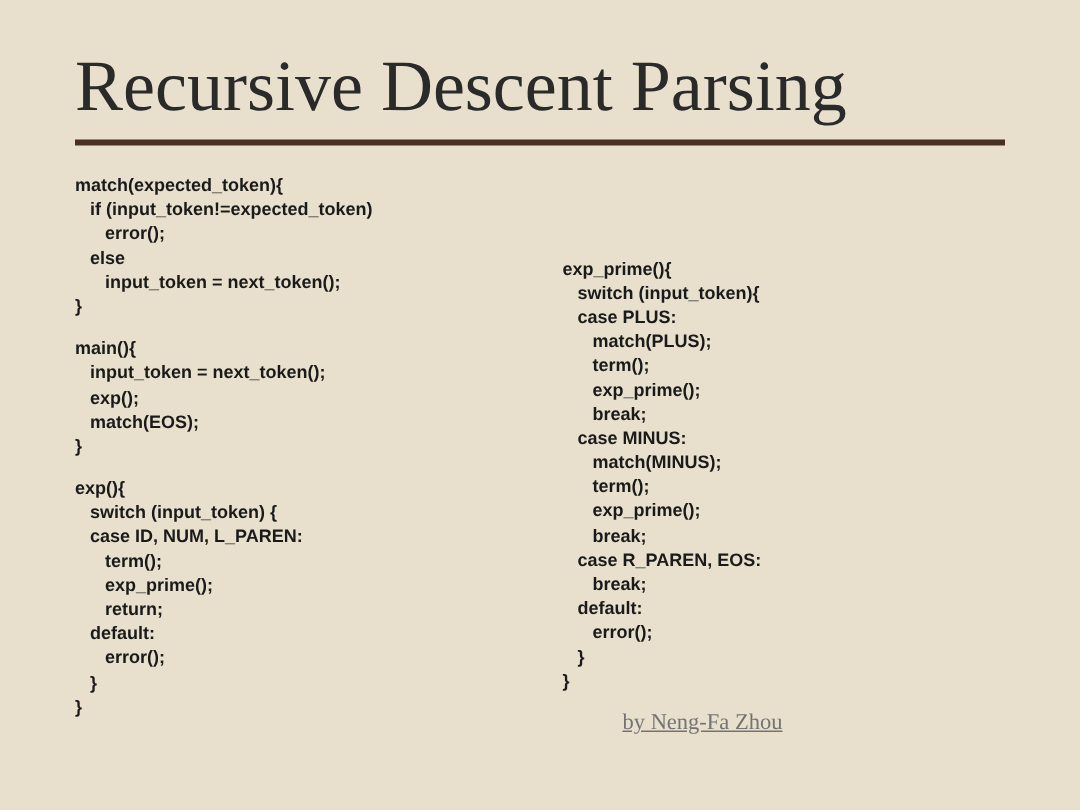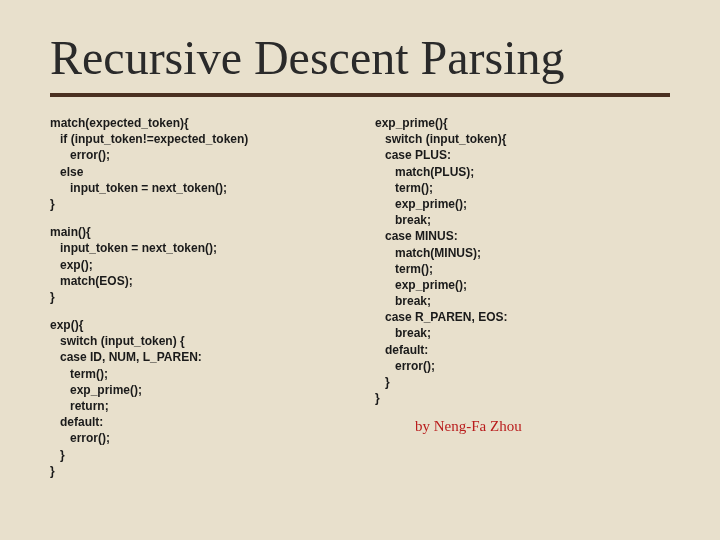--- a/index.html
+++ b/index.html
@@ -20,39 +20,41 @@
   font-family: 'Times New Roman', Times, serif;
 }
 .divider {
   height: 4px;
   background: #4a3020;
   margin-bottom: 18px;
 }
 .content {
   display: flex;
   gap: 30px;
+  align-items: flex-end;
 }
 .column {
   flex: 1;
 }
 .code-block {
   font-family: Arial, Helvetica, sans-serif;
   font-size: 12px;
   font-weight: bold;
   color: #1a1a1a;
   line-height: 1.35;
   white-space: pre;
   margin-bottom: 12px;
 }
 .attribution {
   font-family: 'Times New Roman', Times, serif;
   font-size: 15px;
-  color: #b91c1c;
+  color: #737373;
   margin-top: 8px;
   padding-left: 40px;
+  text-decoration: underline;
 }
 </style>
 </head>
 <body>
 
 <h1 class="title">Recursive Descent Parsing</h1>
 <div class="divider"></div>
 
 <div class="content">
   <div class="column">

